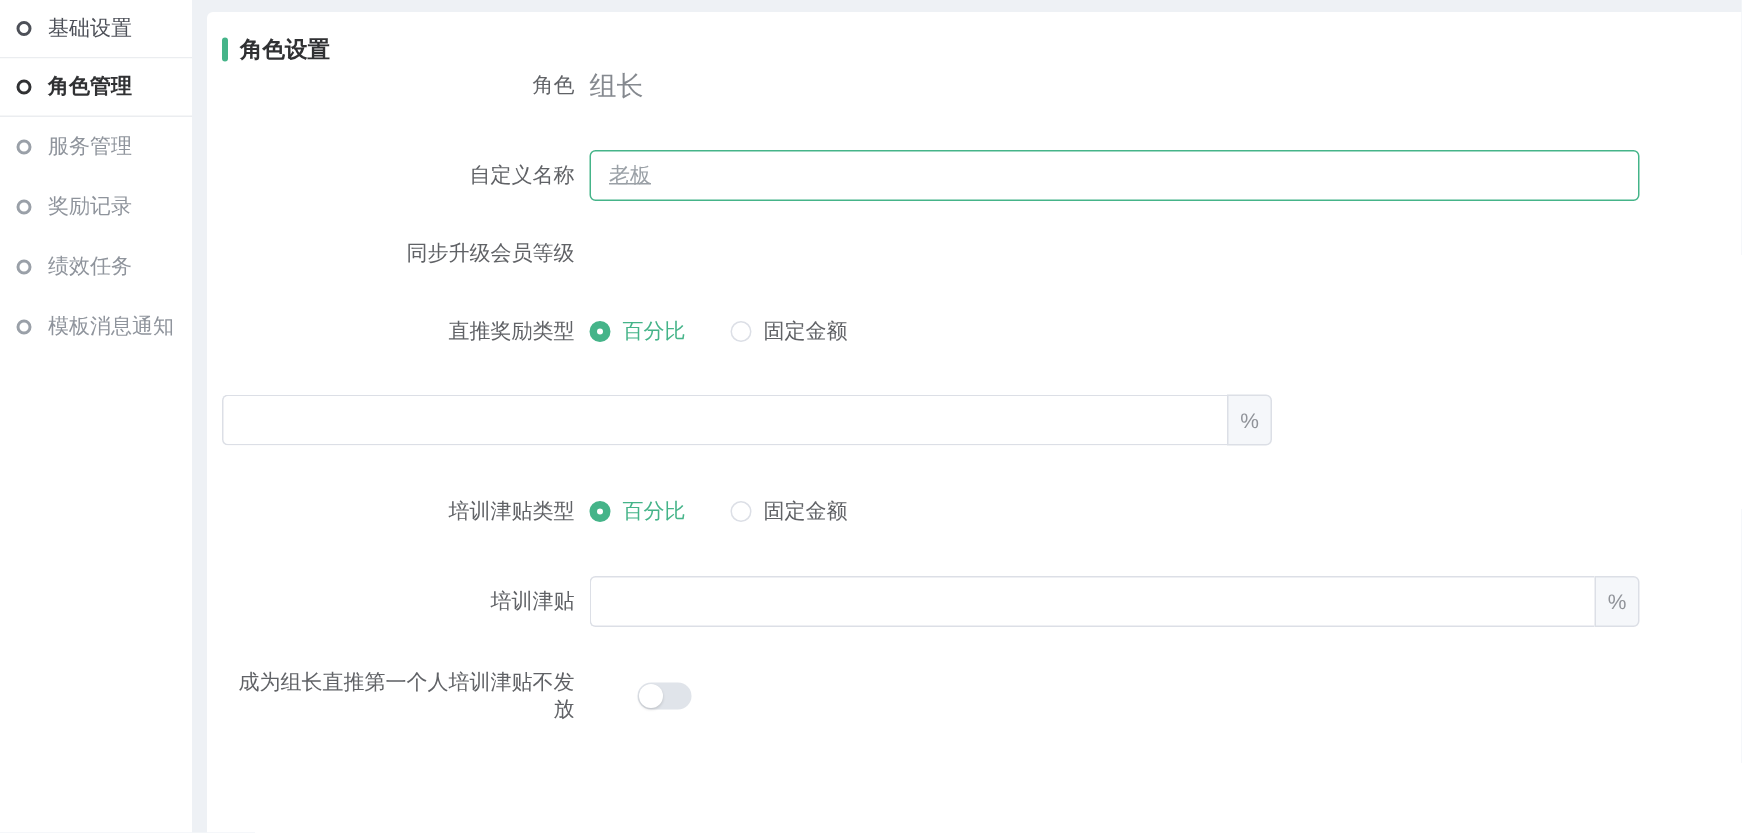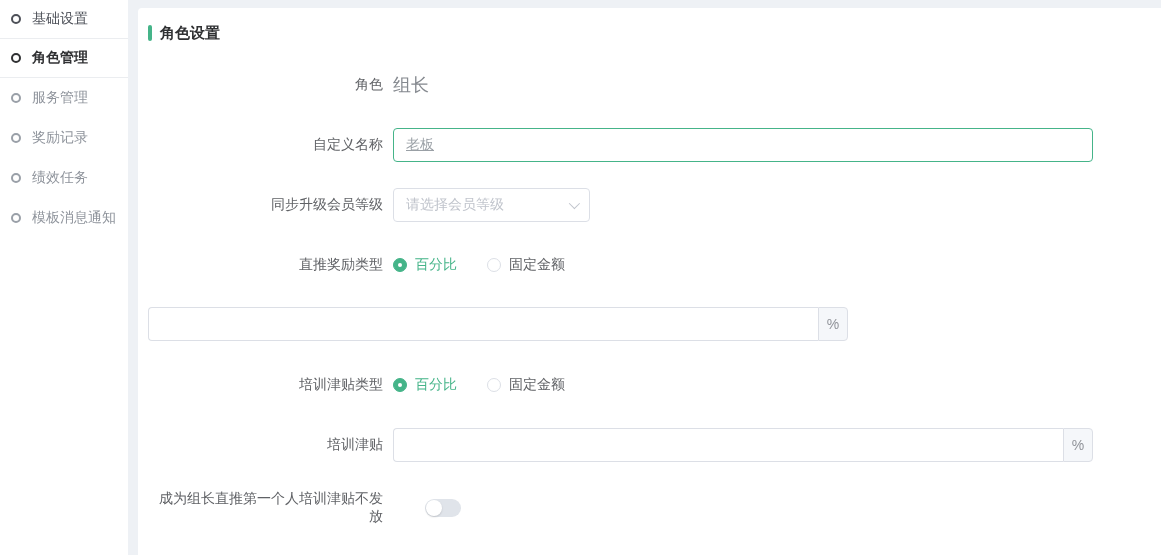--- a/index.html
+++ b/index.html
@@ -48,21 +48,21 @@
     background: #45b489; margin-right: 8px;
   }
   .title-text { font-size: 15px; font-weight: bold; color: #303133; }
 
   
   .form-row { display: flex; align-items: center; }
   .form-label {
     width: 235px; min-width: 235px; margin-right: 10px;
     text-align: right; font-size: 14px; color: #606266;
   }
-  .row-role   { margin-top: 28px; height: 25px; }
+  .row-role   { height: 25px; }
   .role-value { font-size: 18px; color: #85898f; }
 
   .row-custom { margin-top: 31px; }
   .input-plain {
     width: 700px; height: 34px;
     border: 1px solid #dcdfe6; border-radius: 4px;
     padding: 0 12px; font-size: 14px; color: #9aa0a6;
     outline: none; background: #fff;
     font-family: "Liberation Sans", "DejaVu Sans", sans-serif;
   }
@@ -179,24 +179,20 @@
       <span class="role-value">组长</span>
     </div>
 
     <div class="form-row row-custom">
       <span class="form-label">自定义名称</span>
       <input class="input-plain input-green" type="text" value="老板" style="">
     </div>
 
     <div class="form-row row-select">
       <span class="form-label">同步升级会员等级</span>
-      <div class="select-box">
-        <span class="select-placeholder">请选择会员等级</span>
-        <span class="chevron"></span>
-      </div>
     </div>
 
     <div class="form-row row-radio row-radio1">
       <span class="form-label">直推奖励类型</span>
       <div class="radio-group">
         <span class="radio-opt checked">
           <span class="radio-circle"></span>
           <span class="radio-label">百分比</span>
         </span>
         <span class="radio-opt">

